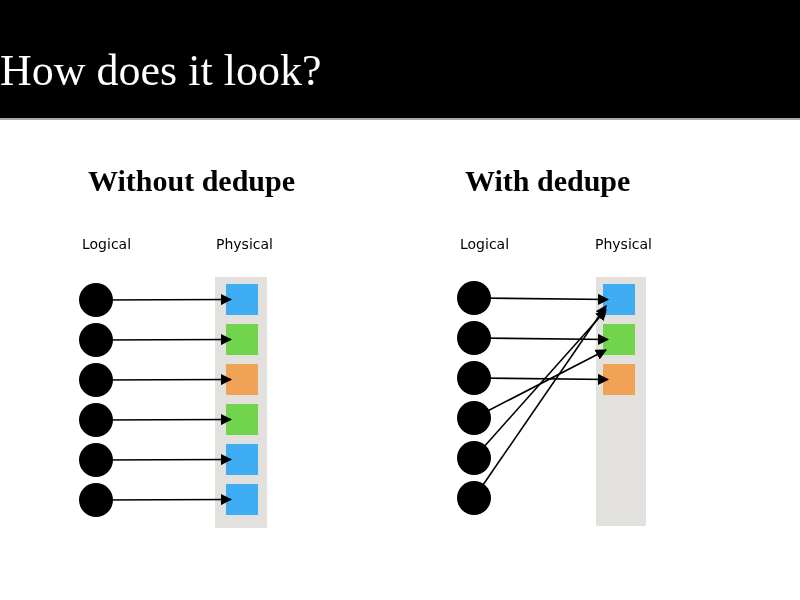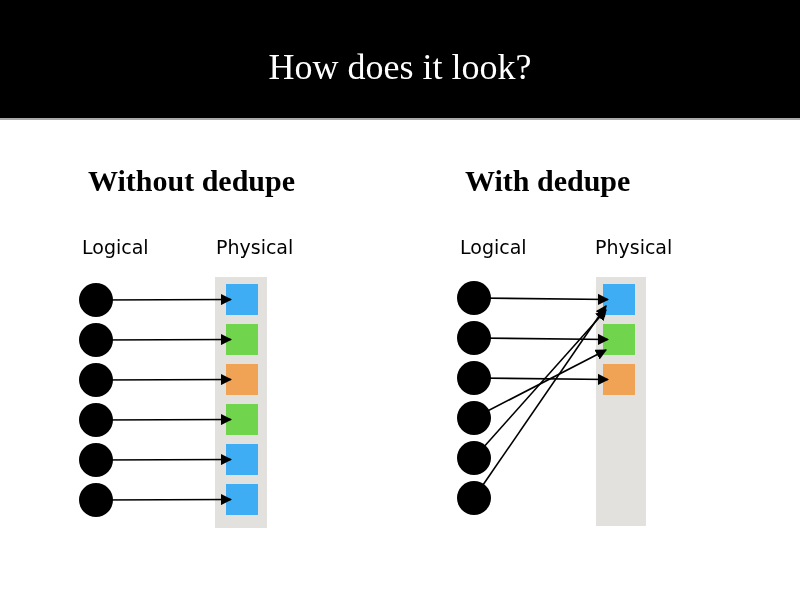--- a/index.html
+++ b/index.html
@@ -11,33 +11,33 @@
     width:800px;height:600px;position:relative;overflow:hidden;
     background:var(--page-bg);
     font-family:"DejaVu Sans", sans-serif;color:var(--ink);
   }
   .banner{
     position:absolute;top:0;left:0;width:800px;height:120px;
     background:var(--banner-bg);border-bottom:2px solid var(--divider);
     box-sizing:border-box;
   }
   .slide-title{
-    position:absolute;top:49px;left:0;width:800px;text-align:center;
-    font-family:"Liberation Serif", serif;font-size:36px;line-height:1;
+    position:absolute;top:49px;left:0;width:800px;text-align:left;
+    font-family:"Liberation Serif", serif;font-size:44px;line-height:1;
     color:var(--banner-text);margin:0;font-weight:normal;
   }
   .panel-heading{
     position:absolute;margin:0;line-height:1;
     font-family:"Liberation Serif", serif;font-weight:bold;font-size:30px;
     color:var(--ink);
   }
   #heading-without{left:88px;top:166px;}
   #heading-with{left:465px;top:166px;}
   .col-label{
-    position:absolute;font-size:19px;line-height:1.2;color:var(--ink);
+    position:absolute;font-size:14px;line-height:1.2;color:var(--ink);
   }
   #label-logical-left{left:82px;top:236px;}
   #label-physical-left{left:216px;top:236px;}
   #label-logical-right{left:460px;top:236px;}
   #label-physical-right{left:595px;top:236px;}
   #diagram{position:absolute;top:0;left:0;width:800px;height:600px;}
 </style>
 </head>
 <body>
 

